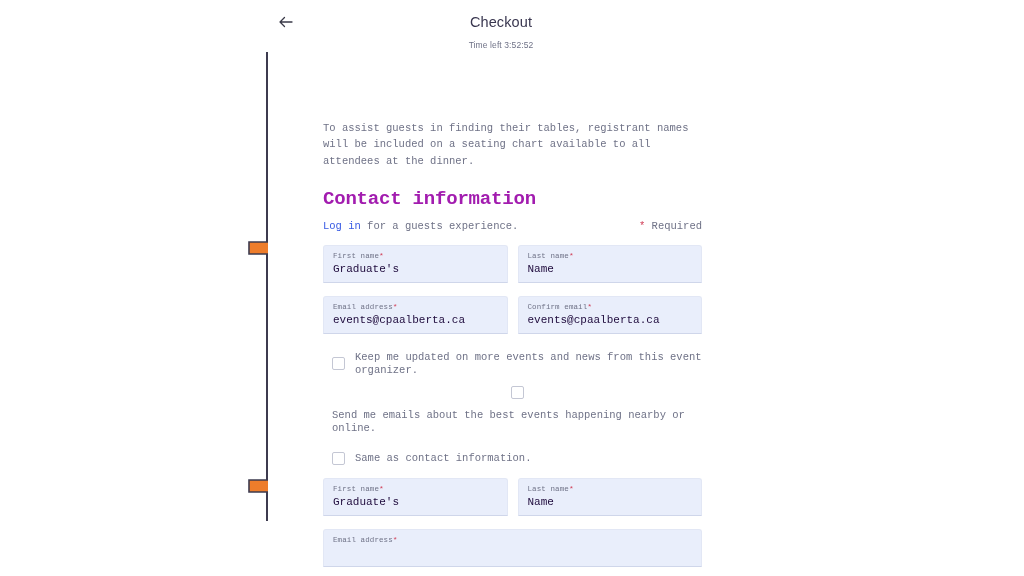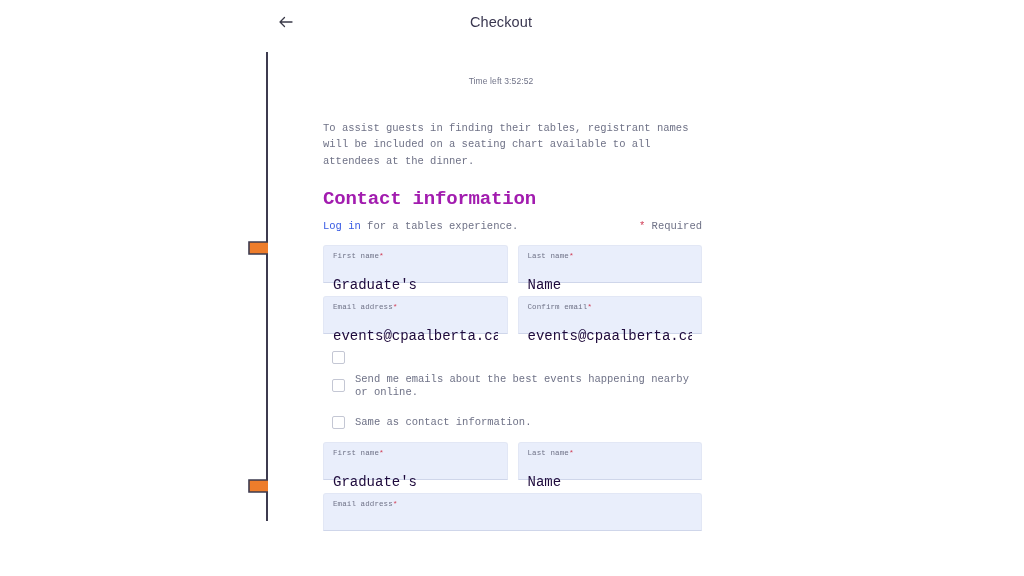--- a/index.html
+++ b/index.html
@@ -77,21 +77,20 @@
 
   .time-left {
     position: absolute;
     left: 0;
     right: 0;
     top: 40px;
     text-align: center;
     font-size: 8.5px;
     color: #6f7287;
     letter-spacing: 0.1px;
-    margin-top: 36px;
   }
 
   .content {
     position: absolute;
     left: 55px;
     top: 120px;
     width: 379px;
     font-family: Liberation Mono, monospace;
   }
 
@@ -148,36 +147,36 @@
     color: #6f7287;
     letter-spacing: 0.1px;
     line-height: 10px;
   }
   .field-label .star {
     color: #d1435b;
     font-size: 8px;
   }
 
   .field-value {
-    font-size: 14px;
+    font-size: 11px;
     color: #1e0a3c;
     line-height: 15px;
-    margin-top: 17px;
+    margin-top: 1px;
     white-space: nowrap;
     overflow: hidden;
   }
 
   .checkbox-row {
     display: flex;
     align-items: center;
     gap: 10px;
     margin-top: 17px;
     padding-left: 9px;
   }
-  .checkbox-row.tight { margin-top: 9px; }
+  .checkbox-row.tight { margin-top: 9px; flex-direction: column; }
 
   .checkbox {
     width: 13px;
     height: 13px;
     border: 1px solid #c4c7d4;
     border-radius: 2px;
     background: #ffffff;
     flex: 0 0 auto;
   }
 
@@ -227,21 +226,21 @@
     </div>
 
     <div class="content">
 
       <div class="notice">To assist guests in finding their tables, registrant names will be included on a seating chart available to all attendees at the dinner.</div>
 
       <div class="section-title">Contact information</div>
 
       <div class="subrow">
         <div>
-          <span class="login-link">Log in</span><span> for a tables experience.</span>
+          <span class="login-link">Log in</span><span> for a guests experience.</span>
         </div>
         <div class="required-note">
           <span class="star">*</span><span> Required</span>
         </div>
       </div>
 
       <div class="field-row">
         <div class="field">
           <div class="field-label"><span>First name</span><span class="star">*</span></div>
           <div class="field-value">Graduate's</div>
@@ -258,20 +257,21 @@
           <div class="field-value">events@cpaalberta.ca</div>
         </div>
         <div class="field">
           <div class="field-label"><span>Confirm email</span><span class="star">*</span></div>
           <div class="field-value">events@cpaalberta.ca</div>
         </div>
       </div>
 
       <div class="checkbox-row">
         <div class="checkbox"></div>
+        <div class="checkbox-label">Keep me updated on more events and news from this event organizer.</div>
       </div>
 
       <div class="checkbox-row tight">
         <div class="checkbox"></div>
         <div class="checkbox-label">Send me emails about the best events happening nearby or online.</div>
       </div>
 
 
       <div class="checkbox-row">
         <div class="checkbox"></div>

